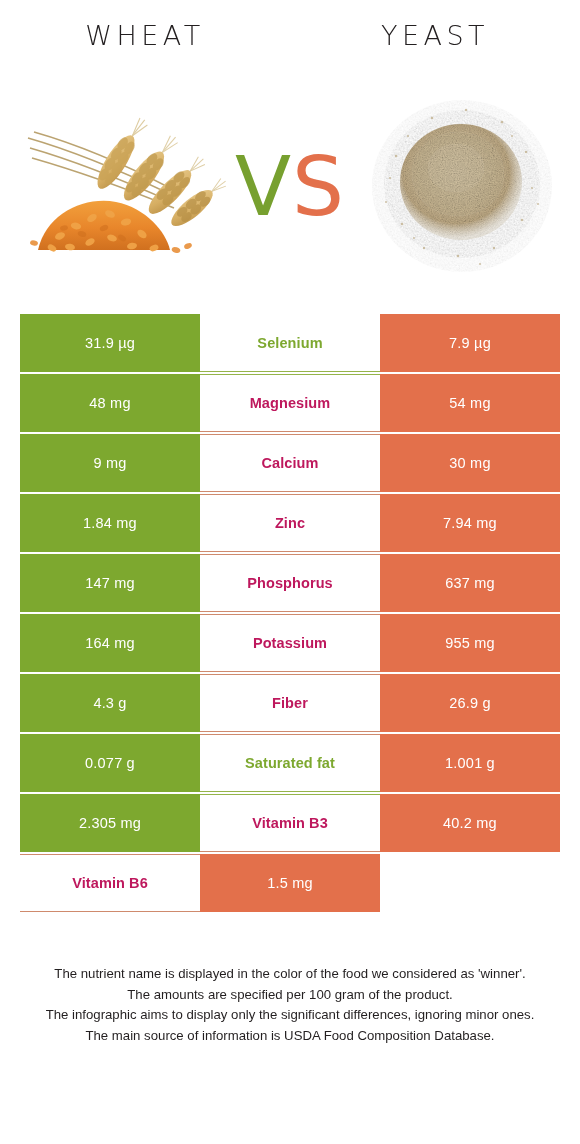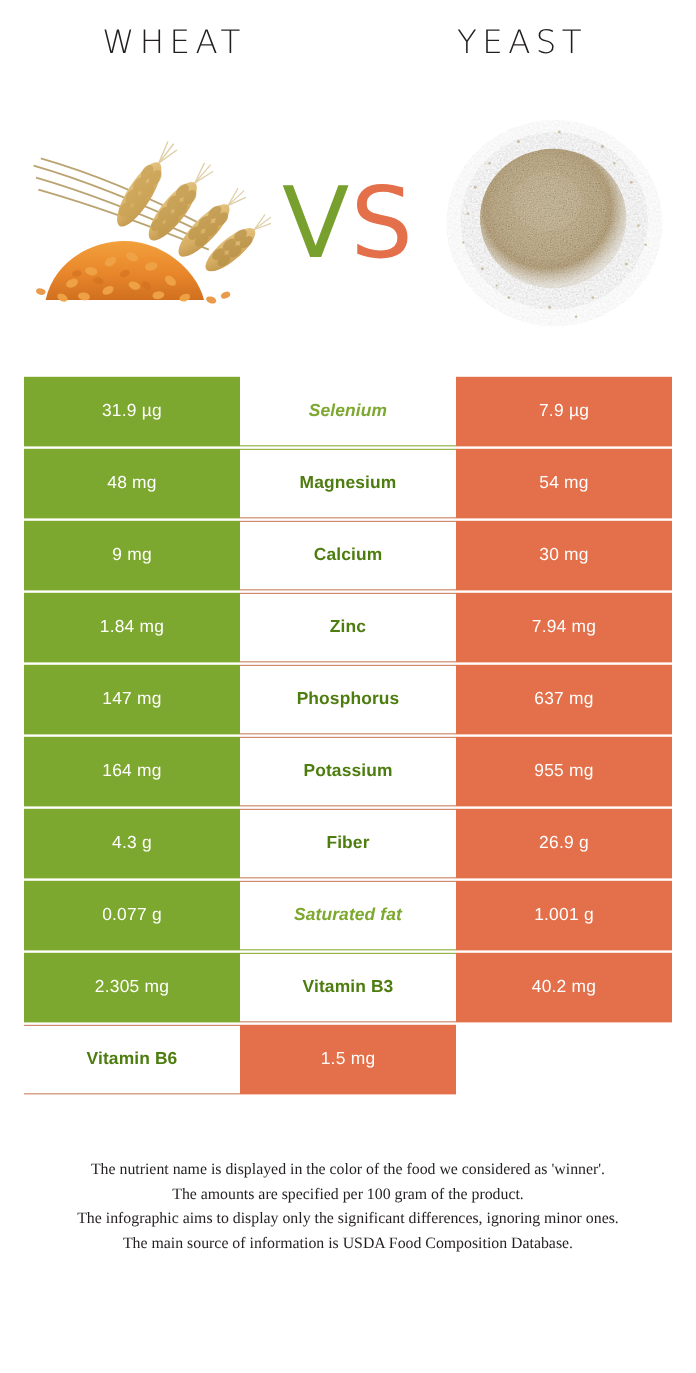--- a/index.html
+++ b/index.html
@@ -113,40 +113,40 @@
     display: flex;
     align-items: center;
     justify-content: center;
     font-size: 14.5px;
     font-weight: 600;
     letter-spacing: 0.1px;
     border-top: 1px solid transparent;
     border-bottom: 1px solid transparent;
     box-sizing: border-box;
   }
-  .cell-mid.win-wheat { color: #7da82f; font-style: italic; }
-  .cell-mid.win-yeast { color: #4d7c0f; }
+  .cell-mid.win-wheat { color: #7da82f; }
+  .cell-mid.win-yeast { color: #be185d; }
 
   
   .cell-mid.rule-green-top    { border-top-color: #95b44a; }
   .cell-mid.rule-orange-top   { border-top-color: #cf8a6d; }
   .cell-mid.rule-green-bot    { border-bottom-color: #95b44a; }
   .cell-mid.rule-orange-bot   { border-bottom-color: #cf8a6d; }
 
   
   .footer {
     position: absolute;
     left: 0;
     top: 964px;
     width: 580px;
     text-align: center;
     font-size: 13.2px;
     line-height: 20.5px;
     color: #231f20;
-    font-family: Liberation Serif, serif;
+    font-family: Liberation Sans, sans-serif;
   }
   .footer-line { display: block; padding: 0 14px; }
 </style>
 </head>
 <body>
 
 <div class="header">
   <div class="header-cell">
     <span class="header-title">WHEAT</span>
   </div>

